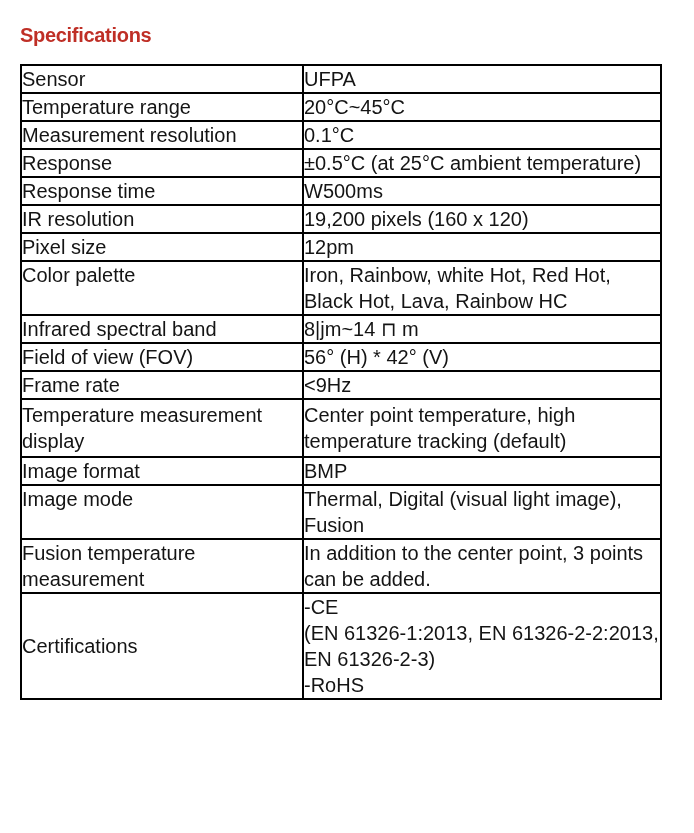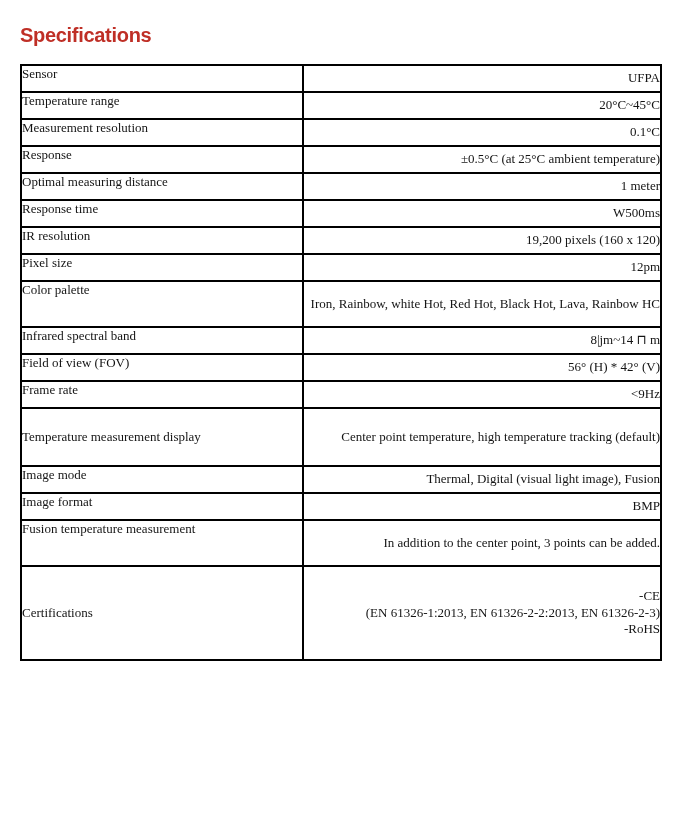--- a/index.html
+++ b/index.html
@@ -46,38 +46,37 @@
 
   table.spec-table {
     width: 640px;
     border-collapse: collapse;
     table-layout: fixed;
     background: #ffffff;
   }
 
   table.spec-table td {
     border: 2px solid #000000;
-    font-size: 13px;
+    font-size: 20px;
     line-height: 1.3;
     color: #141414;
     padding: 0;
-    font-family: Liberation Serif, serif;
   }
 
   col.col-label { width: 282px; }
   col.col-value { width: 358px; }
 
   td.spec-label {
     text-align: left;
     vertical-align: top;
     padding: 3px 4px 3px 7px;
   }
 
   td.spec-value {
-    text-align: right;
+    text-align: left;
     vertical-align: middle;
     padding: 4px 6px;
   }
 
   
   tr.r-std  td { height: 25px; }
   tr.r-tall td { height: 44px; }
   tr.r-xl   td { height: 56px; }
   tr.r-xxl  td { height: 92px; }
 
@@ -116,24 +115,20 @@
           </tr>
           <tr class="r-std label-top">
             <td class="spec-label">Measurement resolution</td>
             <td class="spec-value">0.1°C</td>
           </tr>
           <tr class="r-std label-top">
             <td class="spec-label">Response</td>
             <td class="spec-value">±0.5°C (at 25°C ambient temperature)</td>
           </tr>
           <tr class="r-std label-top">
-            <td class="spec-label">Optimal measuring distance</td>
-            <td class="spec-value">1 meter</td>
-          </tr>
-          <tr class="r-std label-top">
             <td class="spec-label">Response time</td>
             <td class="spec-value">W500ms</td>
           </tr>
           <tr class="r-std label-top">
             <td class="spec-label">IR resolution</td>
             <td class="spec-value">19,200 pixels (160 x 120)</td>
           </tr>
           <tr class="r-std label-top">
             <td class="spec-label">Pixel size</td>
             <td class="spec-value">12pm</td>
@@ -152,26 +147,26 @@
           </tr>
           <tr class="r-std label-top">
             <td class="spec-label">Frame rate</td>
             <td class="spec-value">&lt;9Hz</td>
           </tr>
           <tr class="r-xl">
             <td class="spec-label">Temperature measurement display</td>
             <td class="spec-value">Center point temperature, high temperature tracking (default)</td>
           </tr>
           <tr class="r-std label-top">
+            <td class="spec-label">Image format</td>
+            <td class="spec-value">BMP</td>
+          </tr>
+          <tr class="r-std label-top">
             <td class="spec-label">Image mode</td>
             <td class="spec-value">Thermal, Digital (visual light image), Fusion</td>
-          </tr>
-          <tr class="r-std label-top">
-            <td class="spec-label">Image format</td>
-            <td class="spec-value">BMP</td>
           </tr>
           <tr class="r-tall label-top">
             <td class="spec-label">Fusion temperature measurement</td>
             <td class="spec-value">In addition to the center point, 3 points can be added.</td>
           </tr>
           <tr class="r-xxl">
             <td class="spec-label">Certifications</td>
             <td class="spec-value">-CE<br>(EN 61326-1:2013, EN 61326-2-2:2013, EN 61326-2-3)<br>-RoHS</td>
           </tr>
         </tbody>

